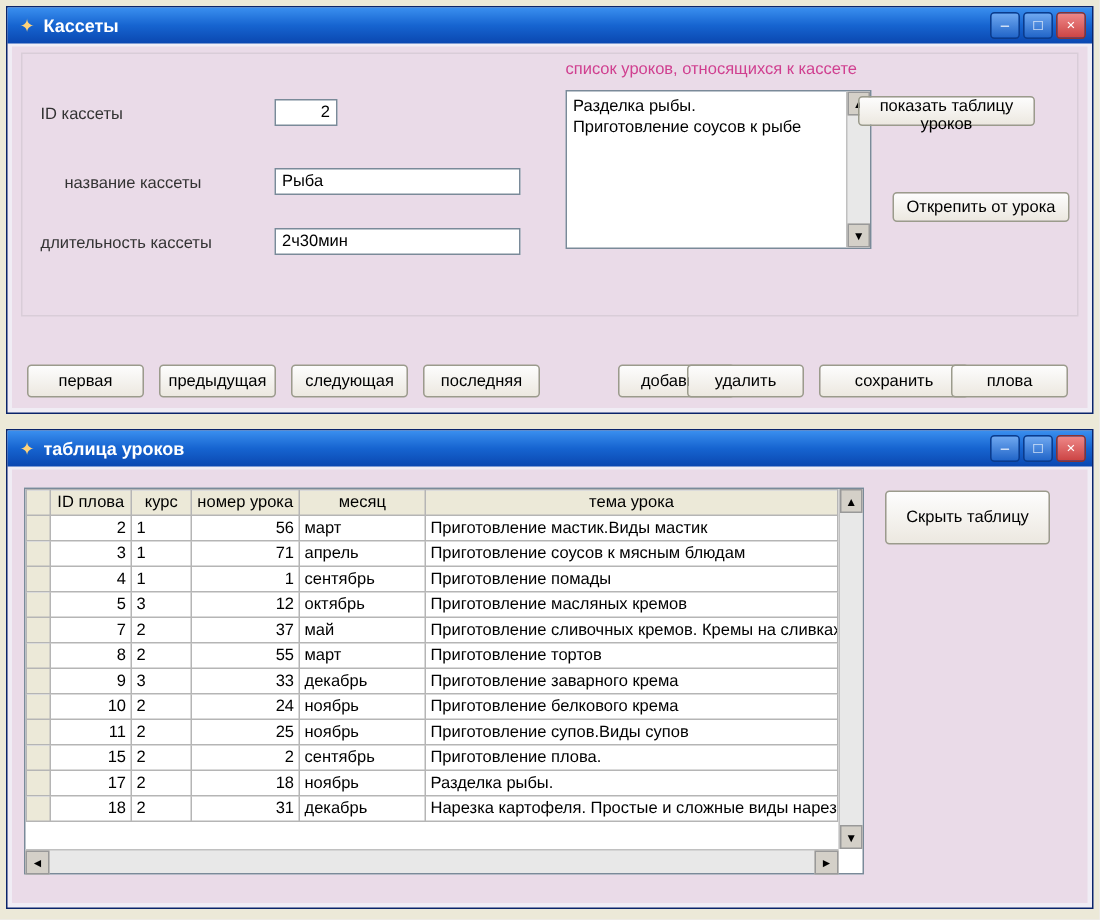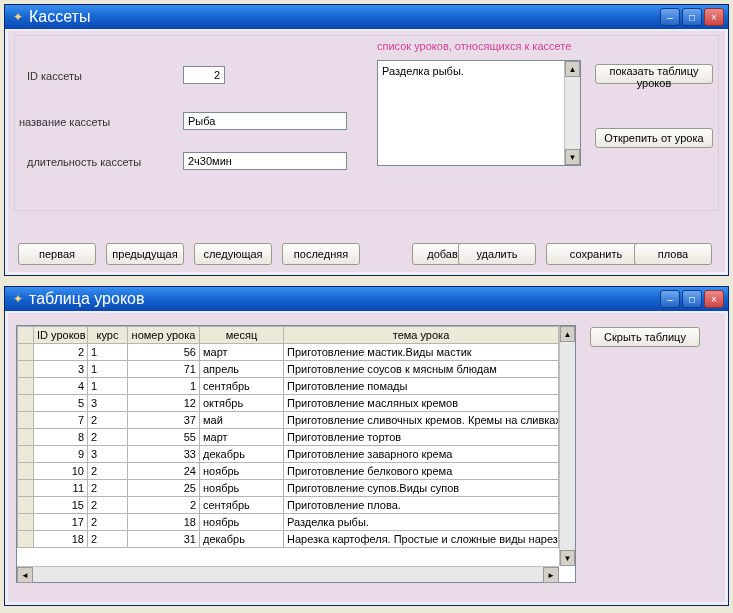--- a/index.html
+++ b/index.html
@@ -25,21 +25,21 @@
     display: flex;
     align-items: center;
     padding: 0 4px 0 6px;
     color: #fff;
   }
   .titlebar .star {
     width: 14px; height: 14px; margin-right: 4px;
     display: inline-flex; align-items:center; justify-content:center;
     color:#ffd37a; font-size:12px;
   }
-  .titlebar .title { flex: 1; font-size: 16px; }
+  .titlebar .title { flex: 1; font-size: 12px; font-weight: bold; }
   .win-controls { display: flex; gap: 2px; }
   .wbtn {
     width: 20px; height: 18px;
     background: linear-gradient(to bottom,#6fa8f0,#2165c8);
     border: 1px solid #0c3c8c;
     border-radius: 3px;
     display: flex; align-items:center; justify-content:center;
     color:#fff; font-size:10px; cursor:pointer;
   }
   .wbtn.close { background: linear-gradient(to bottom,#e88,#c44); border-color:#833; }
@@ -132,37 +132,38 @@
     </div>
   </div>
   <div class="client">
     <div class="panel">
 
       <div class="heading" style="left:362px; top:4px;">список уроков, относящихся к кассете</div>
 
       <div class="lbl" style="left:12px; top:34px;">ID кассеты</div>
       <div class="input" style="left:168px; top:30px; width:42px; text-align:right;">2</div>
 
-      <div class="lbl" style="left:4px; top:80px;">название кассеты</div>
+      <div class="lbl" style="left:28px; top:80px;">название кассеты</div>
       <div class="input" style="left:168px; top:76px; width:164px;">Рыба</div>
 
       <div class="lbl" style="left:12px; top:120px;">длительность кассеты</div>
       <div class="input" style="left:168px; top:116px; width:164px;">2ч30мин</div>
 
       <div class="listbox" style="left:362px; top:24px; width:204px; height:106px;">
         <div class="items" id="lesson-items">
             <div>Разделка рыбы.</div>
+            <div>Приготовление соусов к рыбе</div>
           </div>
         <div class="sb">
           <div class="sb-btn">▲</div>
           <div class="sb-btn">▼</div>
         </div>
       </div>
 
-      <button class="btn" style="left:580px; top:28px; width:118px; height:20px;">показать таблицу уроков</button>
+      <button class="btn" style="left:557px; top:28px; width:118px; height:20px;">показать таблицу уроков</button>
       <button class="btn" style="left:580px; top:92px; width:118px; height:20px;">Открепить от урока</button>
     </div>
 
     <div class="btnrow">
       <button class="btn" style="left:0px;   width:78px;">первая</button>
       <button class="btn" style="left:88px;  width:78px;">предыдущая</button>
       <button class="btn" style="left:176px; width:78px;">следующая</button>
       <button class="btn" style="left:264px; width:78px;">последняя</button>
       <button class="btn" style="left:352px; width:78px;margin-left:42px;">добавить</button>
       <button class="btn" style="left:440px; width:78px;">удалить</button>
@@ -191,21 +192,21 @@
             <col style="width:16px">
               <col style="width:54px">
               <col style="width:40px">
             <col style="width:72px">
               <col style="width:84px">
               <col>
           </colgroup>
           <thead>
             <tr>
               <th class="rowmark"></th>
-              <th>ID уроков</th>
+              <th>ID плова</th>
               <th>курс</th>
               <th>номер урока</th>
               <th>месяц</th>
               <th>тема урока</th>
             </tr>
           </thead>
           <tbody id="grid-rows">
               <tr>
                 <td class="rowmark"></td>
                 <td class="num">2</td>
@@ -308,15 +309,15 @@
       <div class="grid-vscroll">
         <div class="sb-btn">▲</div>
         <div class="sb-btn">▼</div>
       </div>
       <div class="grid-hscroll">
         <div class="sb-btn" style="width:16px">◄</div>
         <div class="sb-btn" style="width:16px">►</div>
       </div>
     </div>
 
-    <button class="btn" style="left:582px; top:14px; width:110px; height:20px;">Скрыть таблицу</button>
+    <button class="btn" style="left:582px; top:14px; width:110px; height:36px;">Скрыть таблицу</button>
   </div>
 </div>
 
 </body></html>

